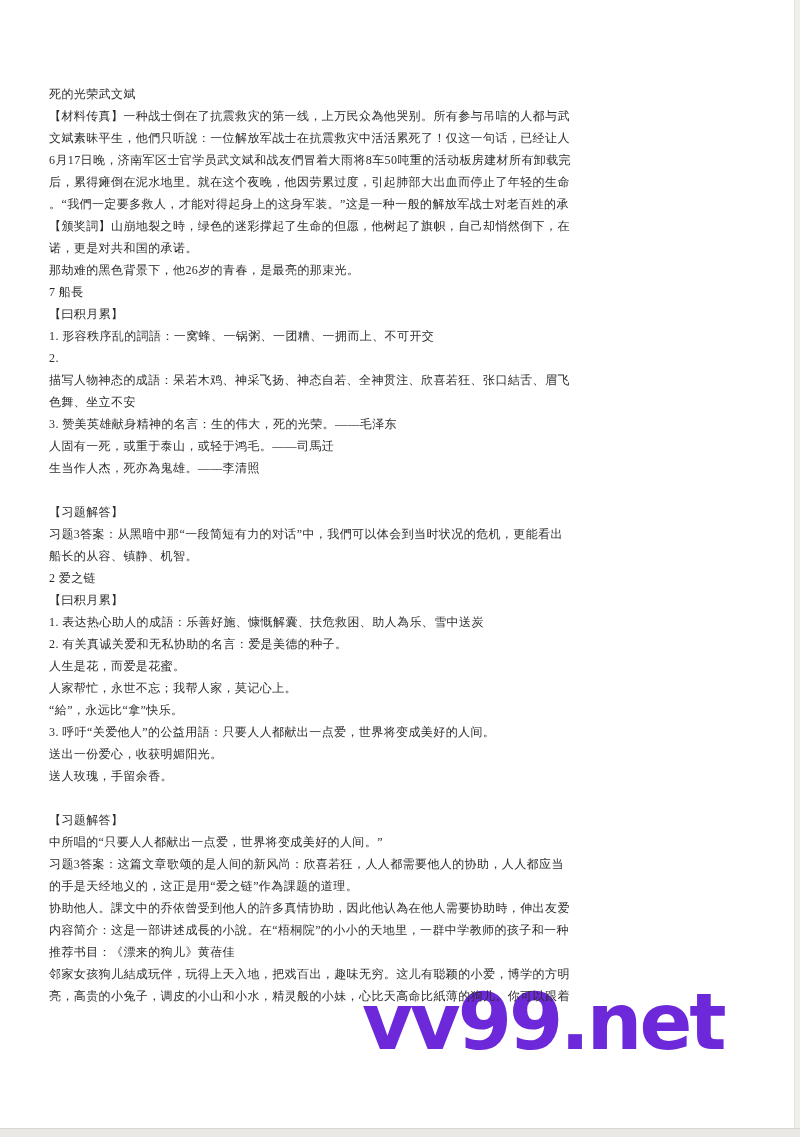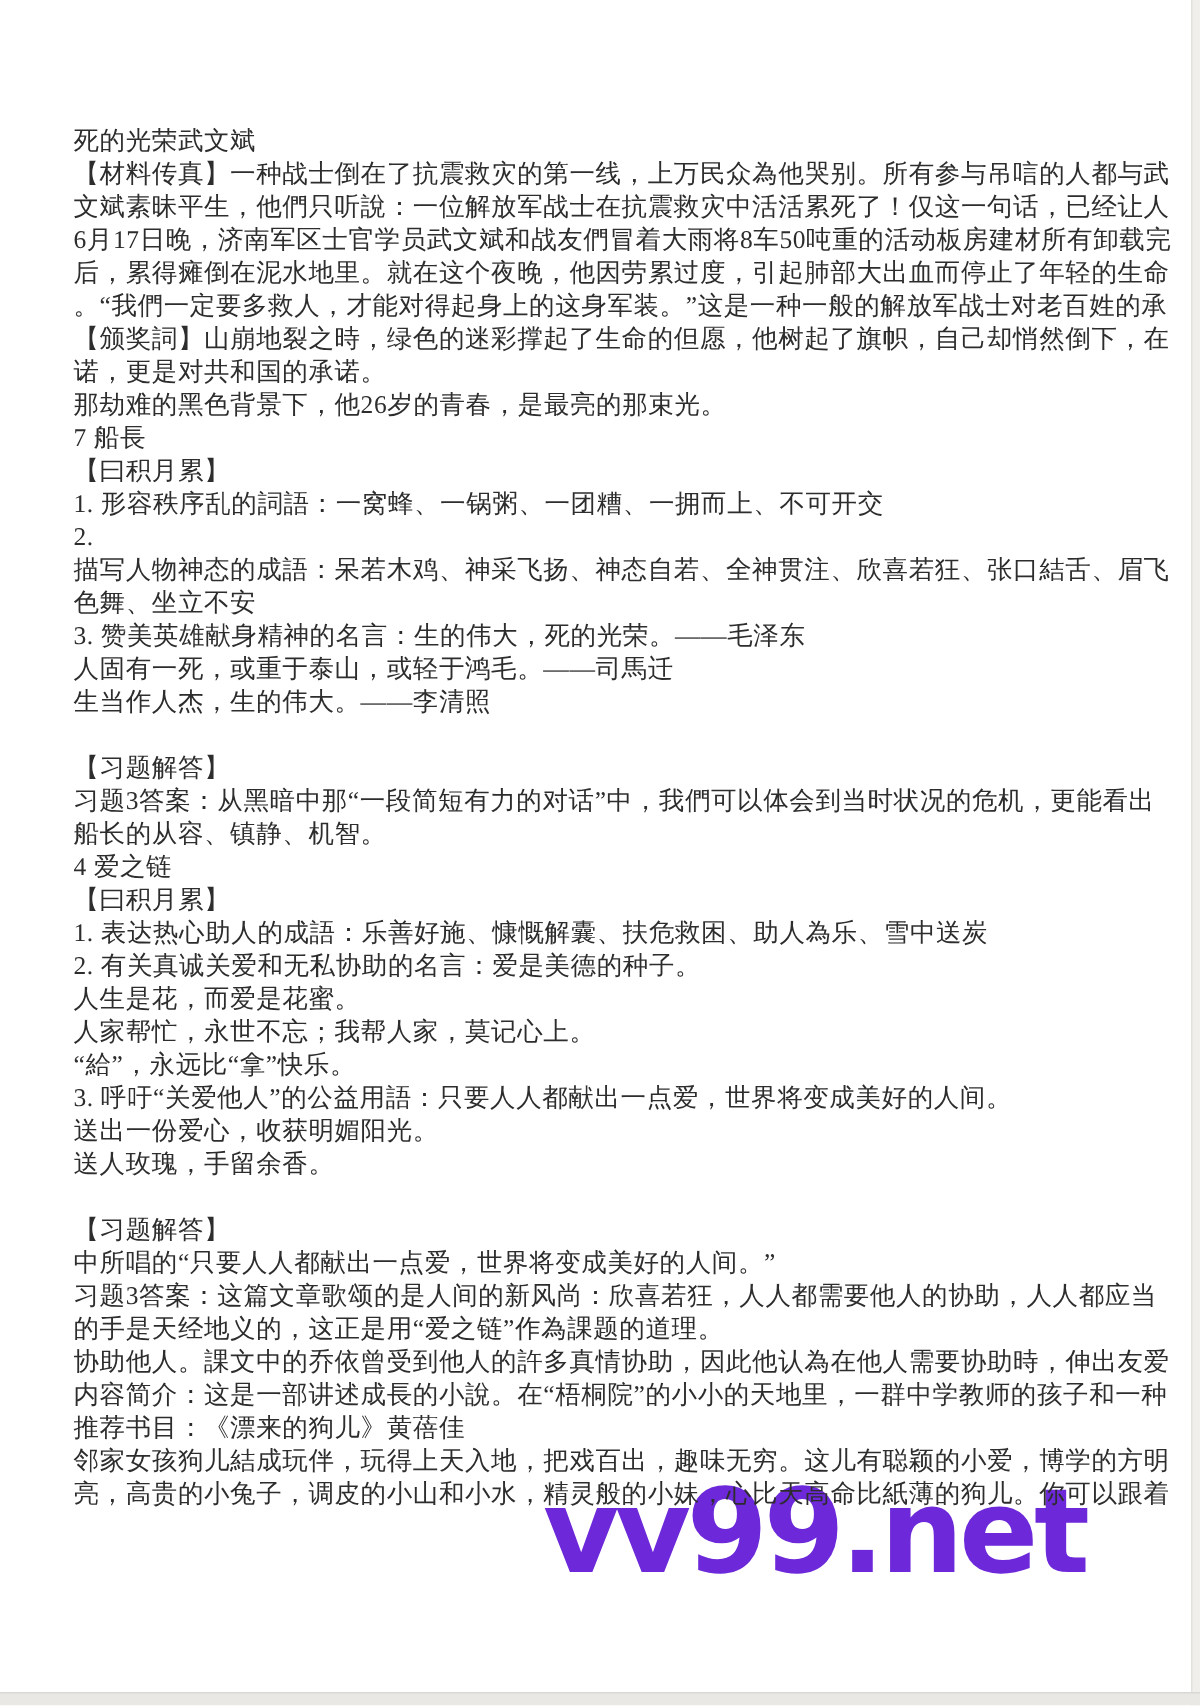--- a/index.html
+++ b/index.html
@@ -34,21 +34,21 @@
     position: absolute;
     left: 49px;
     top: 83px;
     width: 706px;
     z-index: 1;
     color: #2d2d2d;
   }
   .line {
     height: 22px;
     line-height: 22px;
-    font-size: 17px;
+    font-size: 12px;
     letter-spacing: 0.4px;
     white-space: nowrap;
   }
   .edge-right {
     position: absolute;
     top: 0;
     right: 0;
     width: 5px;
     height: 1137px;
     background: #f0efec;
@@ -83,26 +83,26 @@
       <div class="line">诺，更是对共和国的承诺。</div>
       <div class="line">那劫难的黑色背景下，他26岁的青春，是最亮的那束光。</div>
       <div class="line">7 船長</div>
       <div class="line">【曰积月累】</div>
       <div class="line">1. 形容秩序乱的詞語：一窝蜂、一锅粥、一团糟、一拥而上、不可开交</div>
       <div class="line">2.</div>
       <div class="line">描写人物神态的成語：呆若木鸡、神采飞扬、神态自若、全神贯注、欣喜若狂、张口結舌、眉飞</div>
       <div class="line">色舞、坐立不安</div>
       <div class="line">3. 赞美英雄献身精神的名言：生的伟大，死的光荣。——毛泽东</div>
       <div class="line">人固有一死，或重于泰山，或轻于鸿毛。——司馬迁</div>
-      <div class="line">生当作人杰，生的伟大。——李清照</div>
+      <div class="line">生当作人杰，死亦為鬼雄。——李清照</div>
       <div class="line"></div>
       <div class="line">【习题解答】</div>
       <div class="line">习题3答案：从黑暗中那“一段简短有力的对话”中，我們可以体会到当时状况的危机，更能看出</div>
       <div class="line">船长的从容、镇静、机智。</div>
-      <div class="line">4 爱之链</div>
+      <div class="line">2 爱之链</div>
       <div class="line">【曰积月累】</div>
       <div class="line">1. 表达热心助人的成語：乐善好施、慷慨解囊、扶危救困、助人為乐、雪中送炭</div>
       <div class="line">2. 有关真诚关爱和无私协助的名言：爱是美德的种子。</div>
       <div class="line">人生是花，而爱是花蜜。</div>
       <div class="line">人家帮忙，永世不忘；我帮人家，莫记心上。</div>
       <div class="line">“給”，永远比“拿”快乐。</div>
       <div class="line">3. 呼吁“关爱他人”的公益用語：只要人人都献出一点爱，世界将变成美好的人间。</div>
       <div class="line">送出一份爱心，收获明媚阳光。</div>
       <div class="line">送人玫瑰，手留余香。</div>
       <div class="line"></div>

